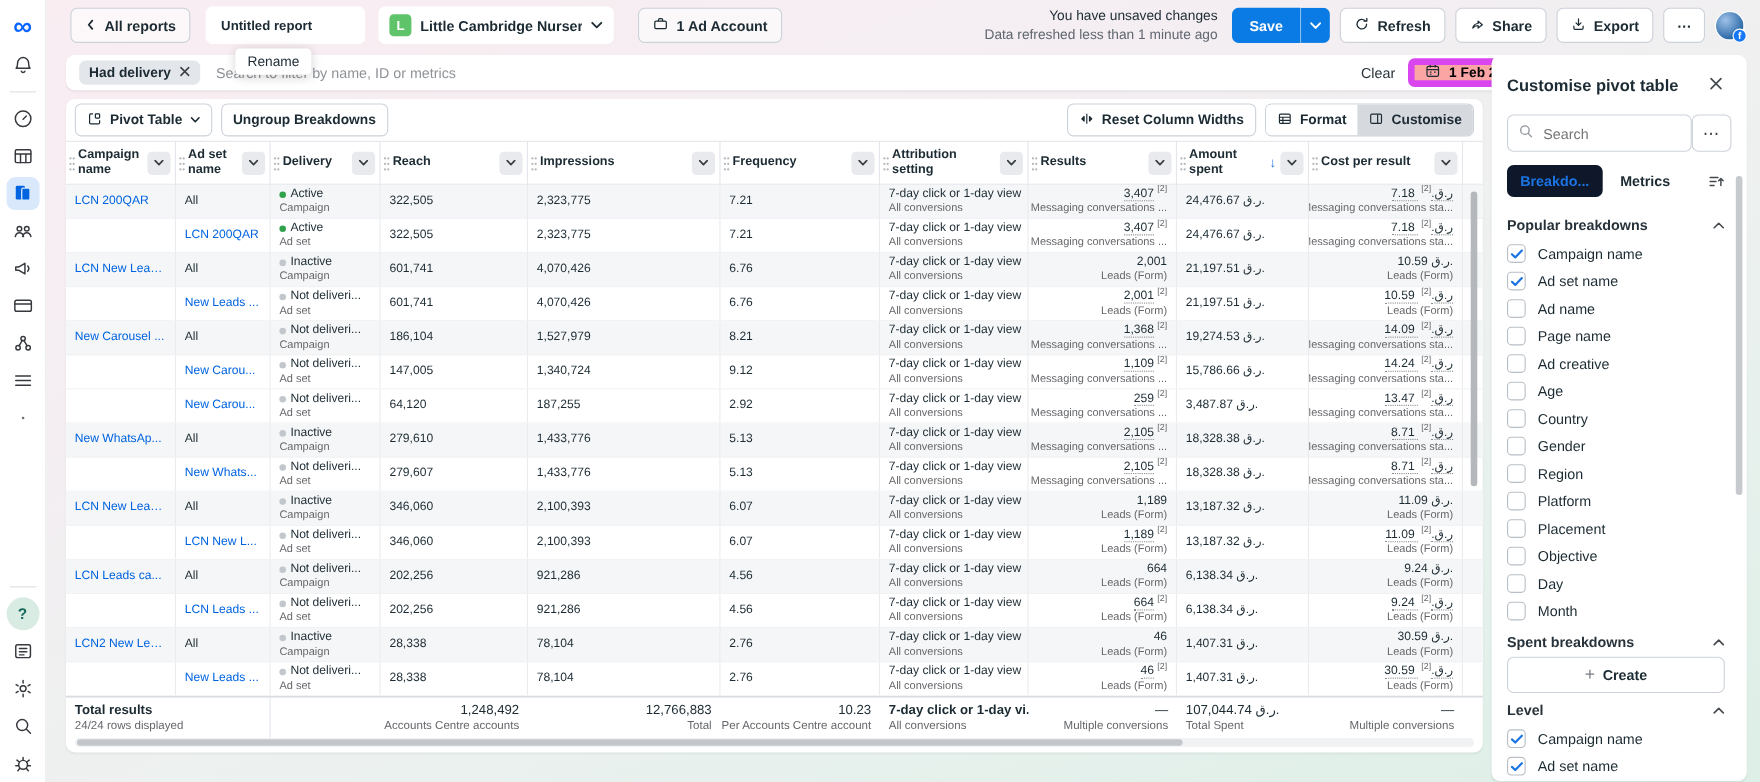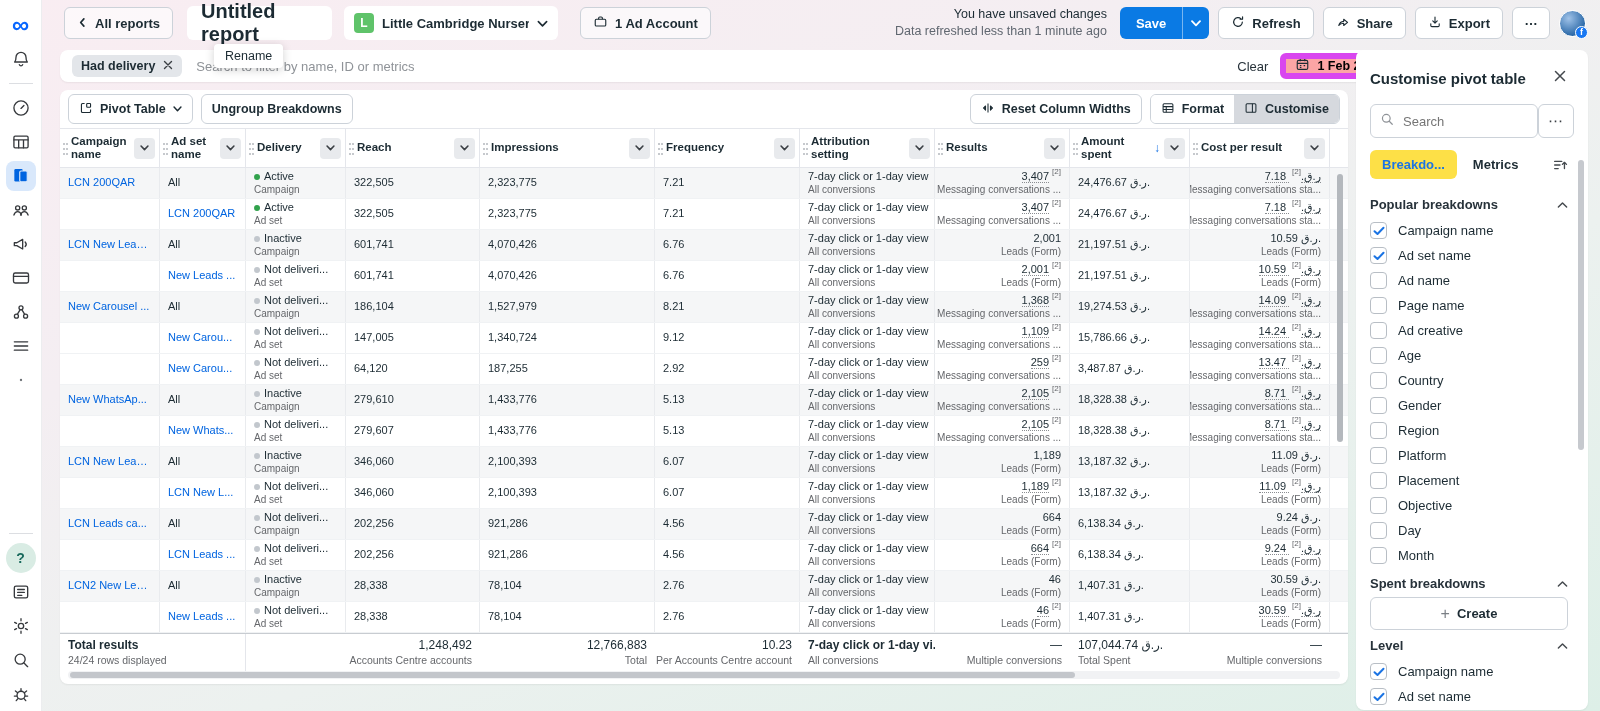--- a/index.html
+++ b/index.html
@@ -18,21 +18,21 @@
   .sb-divider{width:24px;height:1px;background:#dcdee2;margin:7px 0;flex:none}
   .sb-spacer{flex:1}
   .meta-logo{font-size:24px;font-weight:700;color:#0866ff;line-height:1}
   
   .topbar{position:absolute;left:42px;top:0;right:0;height:46px;display:flex;align-items:center;padding:0 14px 0 22px}
   .btn{display:inline-flex;align-items:center;gap:7px;background:#fff;border:1px solid #ccd2d9;border-radius:6px;
     height:32px;padding:0 12px;font-size:13px;font-weight:700;color:#1c2b33;cursor:pointer;white-space:nowrap}
   .btn.ghost{background:rgba(255,255,255,.6)}
   .btn svg{flex:none}
   .title-box{background:#fff;border-radius:6px;height:34px;display:flex;align-items:center;padding:0 14px;
-    font-size:20px;font-weight:700;margin-left:14px;width:145px;cursor:text}
+    font-size:12px;font-weight:700;margin-left:14px;width:145px;cursor:text}
   .account-box{background:#fff;border-radius:6px;height:34px;display:flex;align-items:center;gap:8px;
     padding:0 10px;margin-left:12px;width:214px;cursor:pointer}
   .avatar-sq{width:20px;height:20px;border-radius:4px;background:#5fc36a;color:#fff;font-size:12px;font-weight:700;
     display:flex;align-items:center;justify-content:center;flex:none}
   .account-name{font-size:13px;font-weight:600;flex:1;overflow:hidden;white-space:nowrap}
   .tb-right{margin-left:auto;display:flex;align-items:center;gap:9px}
   .status-block{text-align:right;font-size:12.5px;line-height:1.35;margin-right:4px}
   .status-block .l2{color:#606770}
   .save-group{display:flex;height:32px}
   .save-main{background:#0a7ae4;color:#fff;border:none;border-radius:6px 0 0 6px;padding:0 16px;
@@ -103,21 +103,21 @@
   .panel-title{font-size:15px;font-weight:700;flex:1}
   .icon-btn{width:28px;height:28px;display:flex;align-items:center;justify-content:center;cursor:pointer;color:#44494e}
   .p-search-row{display:flex;gap:0;margin-bottom:12px}
   .p-search{flex:1;height:34px;border:1px solid #ccd2d9;border-radius:6px;display:flex;align-items:center;
     gap:7px;padding:0 9px;color:#8f9398}
   .p-search input{border:none;outline:none;width:100%;font-size:13px;font-family:inherit;color:#1c2b33;background:transparent}
   .more-btn{width:36px;height:34px;border:1px solid #ccd2d9;border-radius:6px;background:#fff;display:flex;
     align-items:center;justify-content:center;font-size:15px;letter-spacing:1px;cursor:pointer;color:#3a3f44}
   .p-tabs{display:flex;align-items:center;gap:4px;margin-bottom:10px}
   .p-tab{font-size:13px;font-weight:700;padding:7px 12px;border-radius:6px;cursor:pointer;color:#1c2b33}
-  .p-tab.on{background:#fde047;color:#1b74e4}
+  .p-tab.on{background:#0f172a;color:#1b74e4}
   .p-tab-sort{margin-left:auto}
   .p-scroll{height:520px;overflow:hidden;padding-right:6px}
   .sec-head{display:flex;align-items:center;font-size:13px;font-weight:600;color:#27323a;margin:8px 0 6px;cursor:pointer}
   .sec-head .chev{margin-left:auto;color:#3a3f44}
   .chk-row{display:flex;align-items:center;gap:11px;height:25px;cursor:pointer}
   .chk{width:17px;height:17px;border:1.5px solid #b8bec5;border-radius:4px;background:#fff;display:flex;
     align-items:center;justify-content:center;flex:none}
   .chk-lbl{font-size:13px}
   .create-btn{width:100%;height:33px;border:1px solid #ccd2d9;border-radius:6px;background:#fff;font-size:13px;
     font-weight:700;display:flex;align-items:center;justify-content:center;gap:7px;cursor:pointer;margin:2px 0 8px;color:#1c2b33}

